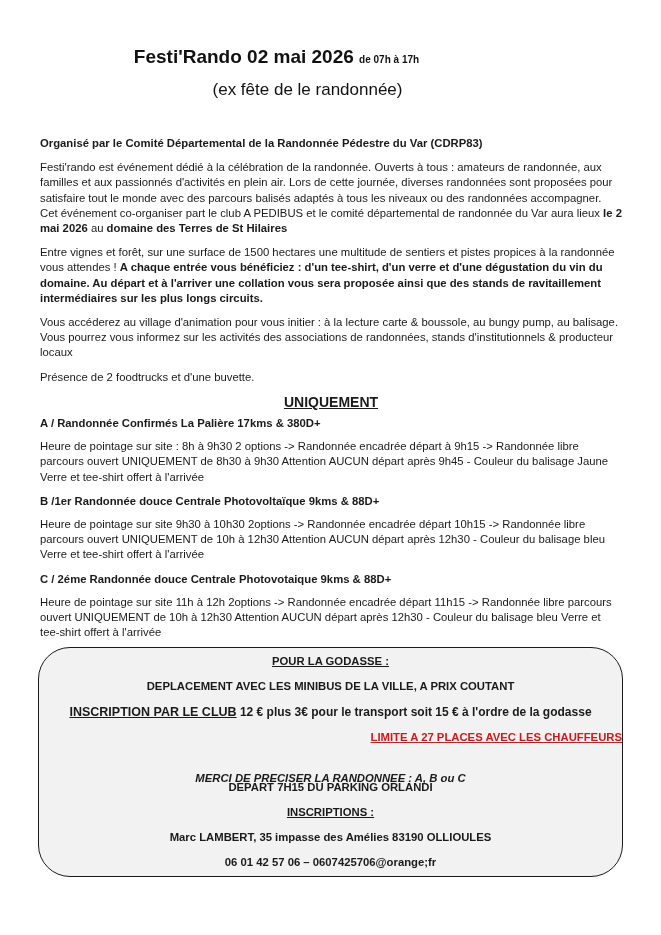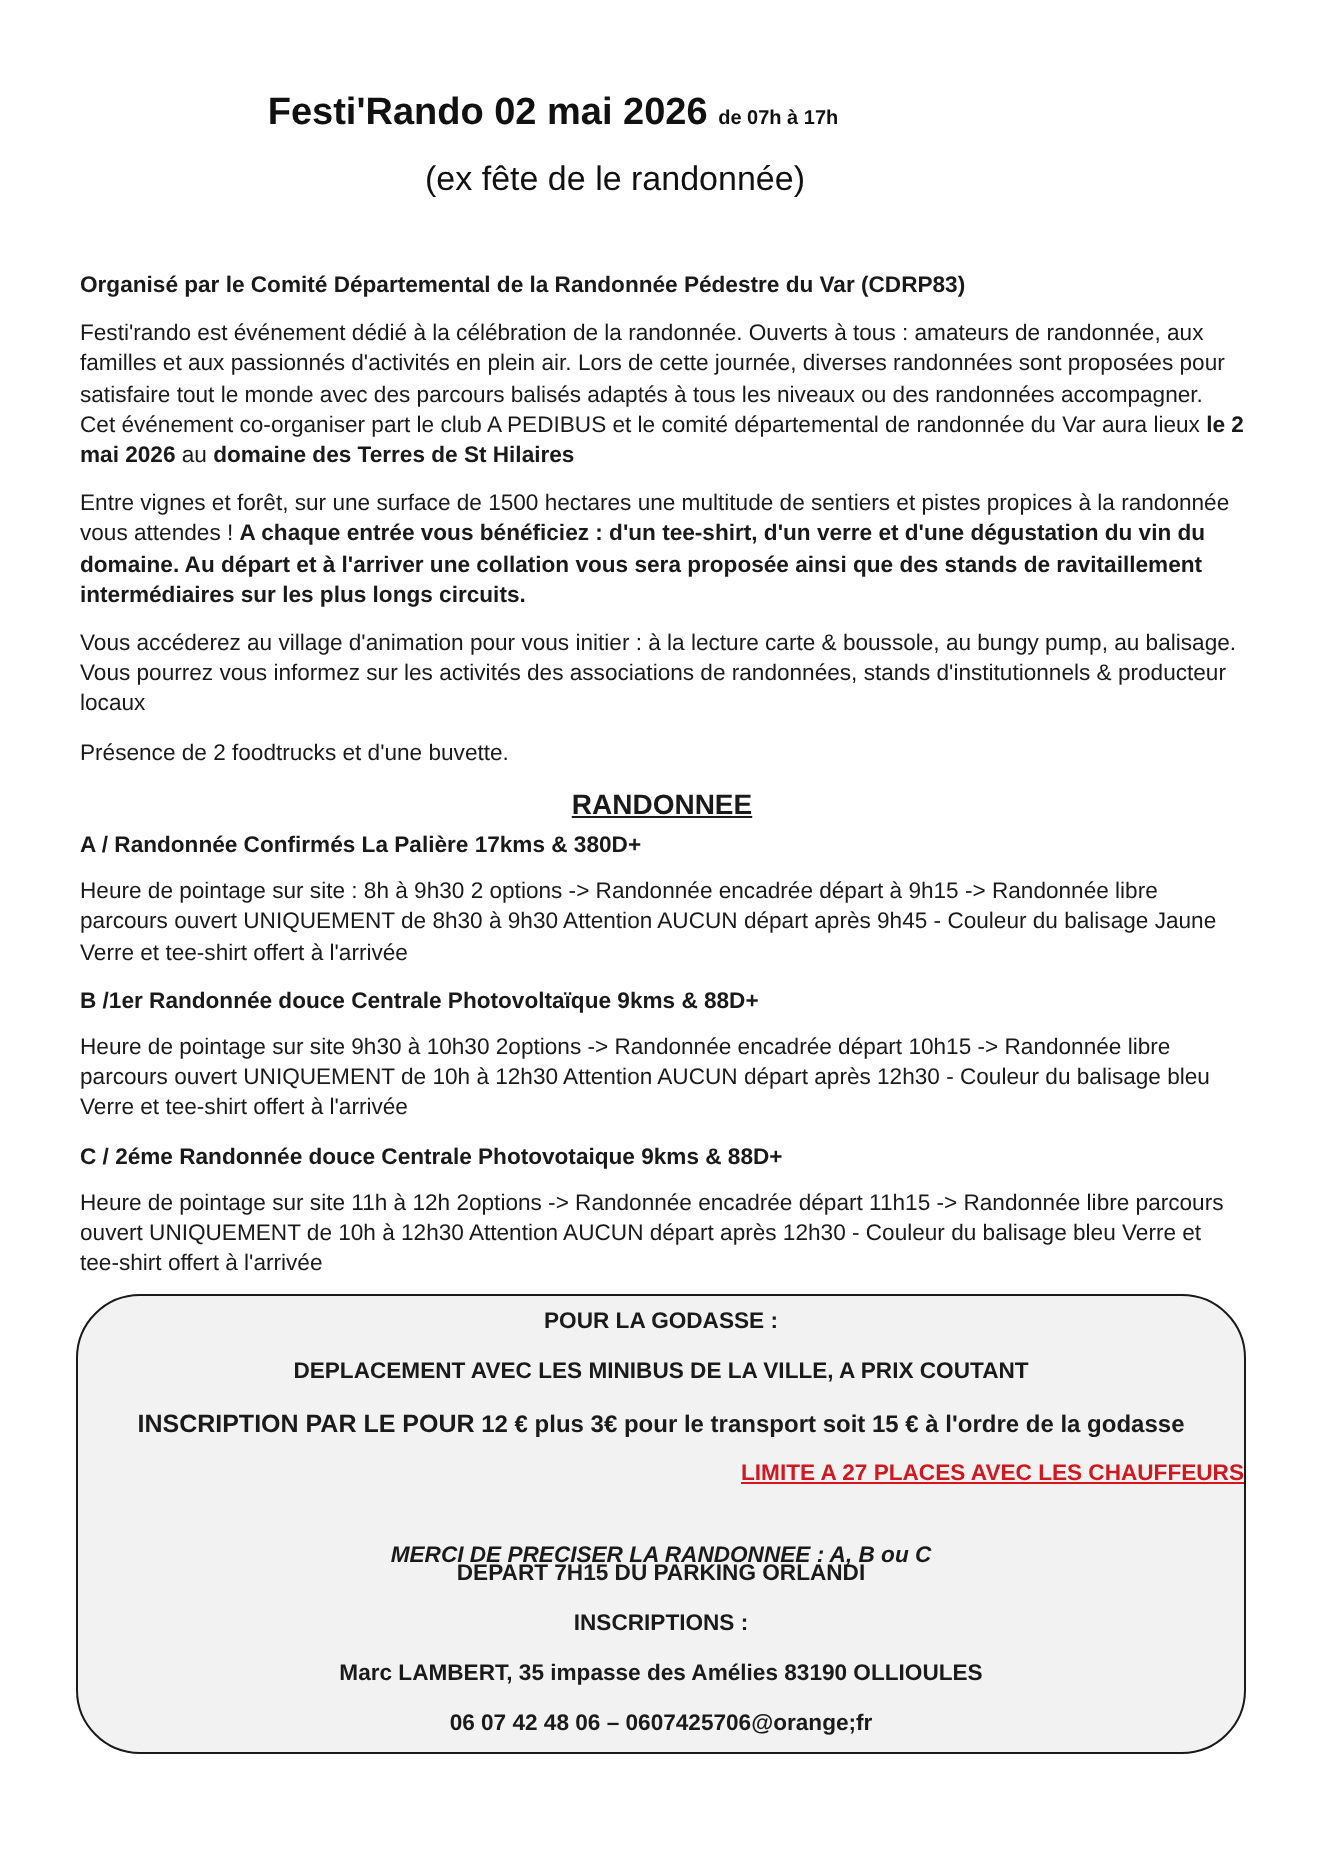--- a/index.html
+++ b/index.html
@@ -30,21 +30,21 @@
   .rando-title { font-weight: bold; margin: 0 0 8px 0; }
   .box {
     position: absolute; left: 38px; top: 647px; width: 585px; height: 230px;
     background: #f2f2f2; border: 1.5px solid #1a1a1a; border-radius: 32px;
     box-sizing: border-box;
   }
   .box-line {
     position: absolute; left: 0; width: 100%; text-align: center;
     font-size: 11.3px; font-weight: bold; color: #1a1a1a;
   }
-  .u { }
+  .u { text-decoration: underline; }
   .red { color: #d0181e; text-decoration: underline; text-align: right; }
   .italic { font-style: italic; }
 </style>
 </head>
 <body>
 
 <div class="page">
 
   <div class="title-line">
     <span>Festi'Rando 02 mai 2026</span>
@@ -56,41 +56,41 @@
     <p class="para bold">Organisé par le Comité Départemental de la Randonnée Pédestre du Var (CDRP83)</p>
 
     <p class="para"><span>Festi'rando est événement dédié à la célébration de la randonnée. Ouverts à tous : amateurs de randonnée, aux familles et aux passionnés d'activités en plein air. Lors de cette journée, diverses randonnées sont proposées pour satisfaire tout le monde avec des parcours balisés adaptés à tous les niveaux ou des randonnées accompagner. Cet événement co-organiser part le club A PEDIBUS et le comité départemental de randonnée du Var aura lieux </span><span class="bold">le 2 mai 2026</span><span> au </span><span class="bold">domaine des Terres de St Hilaires</span></p>
 
     <p class="para"><span>Entre vignes et forêt, sur une surface de 1500 hectares une multitude de sentiers et pistes propices à la randonnée vous attendes ! </span><span class="bold">A chaque entrée vous bénéficiez : d'un tee-shirt, d'un verre et d'une dégustation du vin du domaine. Au départ et à l'arriver une collation vous sera proposée ainsi que des stands de ravitaillement intermédiaires sur les plus longs circuits.</span></p>
 
     <p class="para">Vous accéderez au village d'animation pour vous initier : à la lecture carte &amp; boussole, au bungy pump, au balisage. Vous pourrez vous informez sur les activités des associations de randonnées, stands d'institutionnels &amp; producteur locaux</p>
 
     <p class="para">Présence de 2 foodtrucks et d'une buvette.</p>
 
-    <div class="heading">RANDONNEE</div>
+    <div class="heading">UNIQUEMENT</div>
 
     <div>
       <p class="rando-title">A / Randonnée Confirmés La Palière 17kms &amp; 380D+</p>
       <p class="para">Heure de pointage sur site : 8h à 9h30 2 options -&gt; Randonnée encadrée départ à 9h15 -&gt; Randonnée libre parcours ouvert UNIQUEMENT de 8h30 à 9h30 Attention AUCUN départ après 9h45 - Couleur du balisage Jaune Verre et tee-shirt offert à l'arrivée</p>
     </div>
     <div>
       <p class="rando-title">B  /1er Randonnée douce Centrale Photovoltaïque 9kms &amp; 88D+</p>
       <p class="para">Heure de pointage sur site 9h30 à 10h30 2options -&gt; Randonnée encadrée départ 10h15 -&gt; Randonnée libre parcours ouvert UNIQUEMENT de 10h à 12h30 Attention AUCUN départ après 12h30 - Couleur du balisage bleu Verre et tee-shirt offert à l'arrivée</p>
     </div>
     <div>
       <p class="rando-title">C / 2éme Randonnée douce Centrale Photovotaique 9kms &amp; 88D+</p>
       <p class="para">Heure de pointage sur site 11h à 12h 2options -&gt; Randonnée encadrée départ 11h15 -&gt; Randonnée libre parcours ouvert UNIQUEMENT de 10h à 12h30 Attention AUCUN départ après 12h30 - Couleur du balisage bleu Verre et tee-shirt offert à l'arrivée</p>
     </div>
   </div>
 
   <div class="box">
     <div class="box-line u" style="top:7px;">POUR LA GODASSE :</div>
     <div class="box-line" style="top:32px;">DEPLACEMENT AVEC LES MINIBUS DE LA VILLE, A PRIX COUTANT</div>
-    <div class="box-line" style="top:57px; font-size:12px;"><span class="u" style="font-size:12.5px;">INSCRIPTION PAR LE POUR</span><span> 12 €  plus 3€ pour le transport  soit 15 € à l'ordre de la godasse</span></div>
+    <div class="box-line" style="top:57px; font-size:12px;"><span class="u" style="font-size:12.5px;">INSCRIPTION PAR LE CLUB</span><span> 12 €  plus 3€ pour le transport  soit 15 € à l'ordre de la godasse</span></div>
     <div class="box-line red" style="top:83px;">LIMITE A 27 PLACES AVEC LES CHAUFFEURS</div>
     <div class="box-line italic" style="top:124px;">MERCI DE PRECISER LA RANDONNEE : A,   B  ou  C</div>
     <div class="box-line" style="top:133px;">DEPART 7H15 DU PARKING ORLANDI</div>
     <div class="box-line u" style="top:158px;">INSCRIPTIONS :</div>
     <div class="box-line" style="top:183px;">Marc LAMBERT, 35 impasse des Amélies 83190 OLLIOULES</div>
-    <div class="box-line" style="top:208px;">06 07 42 48 06 – 0607425706@orange;fr</div>
+    <div class="box-line" style="top:208px;">06 01 42 57 06 – 0607425706@orange;fr</div>
   </div>
 
 </div>
 
 </body></html>

